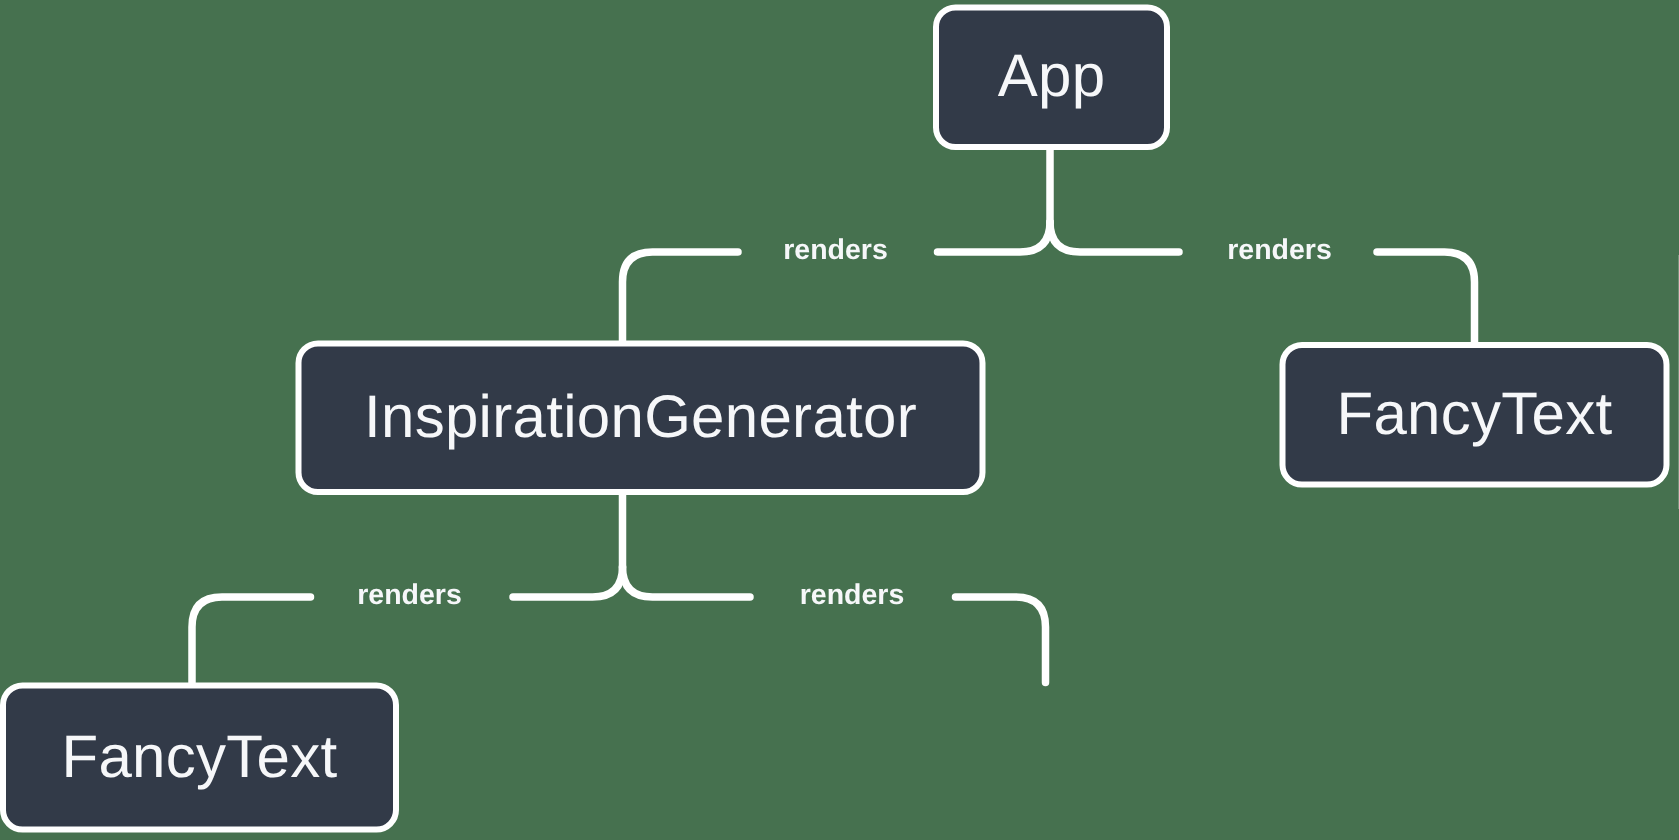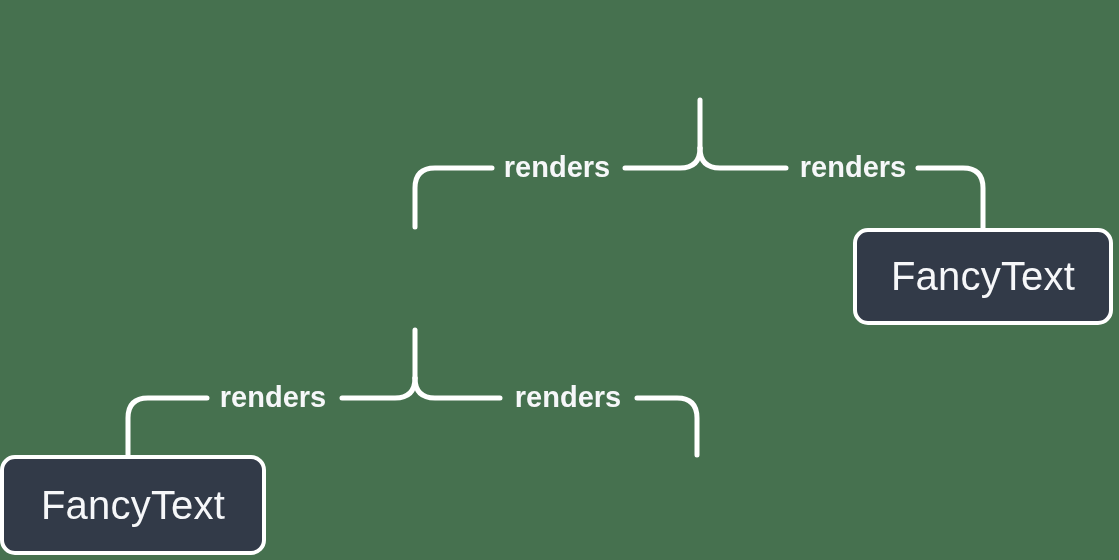--- a/index.html
+++ b/index.html
@@ -40,21 +40,21 @@
     color: var(--text, #F6F7F9);
     font-size: 40px;
     font-weight: 500;
     letter-spacing: 0.2px;
     white-space: nowrap;
   }
   .edge-label {
     position: absolute;
     transform: translate(-50%, -50%);
     color: var(--text, #F6F7F9);
-    font-size: 29px;
+    font-size: 19px;
     font-weight: 600;
     line-height: 1;
     white-space: nowrap;
   }
 </style>
 </head>
 <body>
 
 <div id="stage">
 
@@ -66,21 +66,27 @@
     <path d="M700 148 Q700 168 720 168 H786"></path>
     <path d="M918 168 H963 Q983 168 983 188 V228"></path>
 
     <path d="M415 330 V378"></path>
     <path d="M415 378 Q415 398 395 398 H342"></path>
     <path d="M207 398 H148 Q128 398 128 418 V455"></path>
     <path d="M415 378 Q415 398 435 398 H500"></path>
     <path d="M637 398 H677 Q697 398 697 418 V455"></path>
   </svg>
 
+  <div class="node" style="left:622px; top:3px; width:158px; height:97px;">
+    <span>App</span>
+  </div>
 
+  <div class="node" style="left:197px; top:227px; width:460px; height:103px;">
+    <span>InspirationGenerator</span>
+  </div>
 
   <div class="node" style="left:853px; top:228px; width:260px; height:97px;">
     <span>FancyText</span>
   </div>
 
   <div class="node" style="left:0px; top:455px; width:266px; height:100px;">
     <span>FancyText</span>
   </div>
 
 

